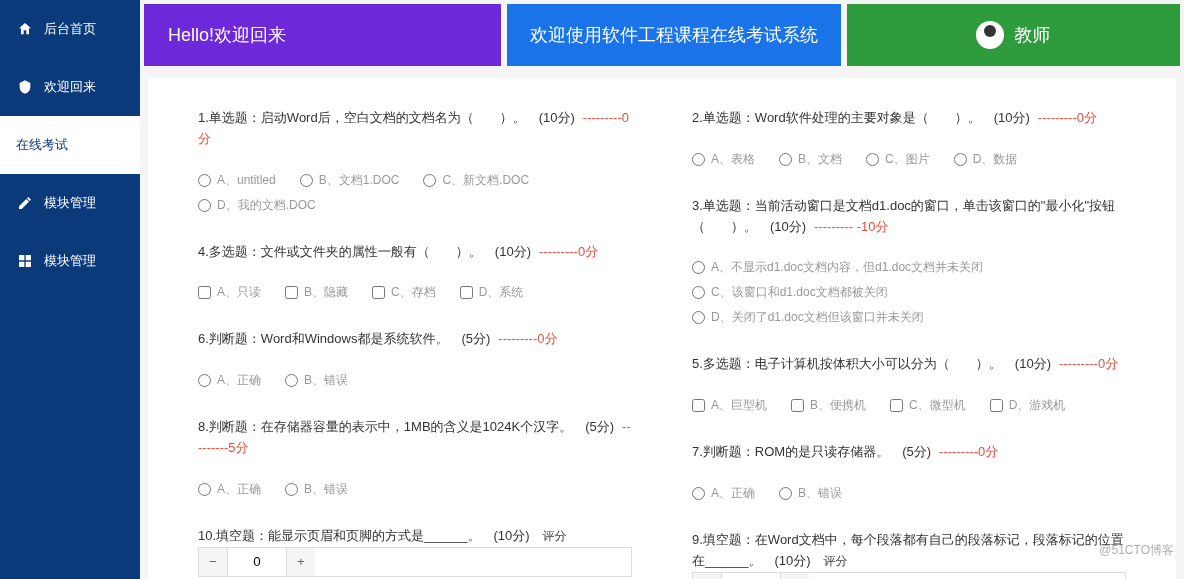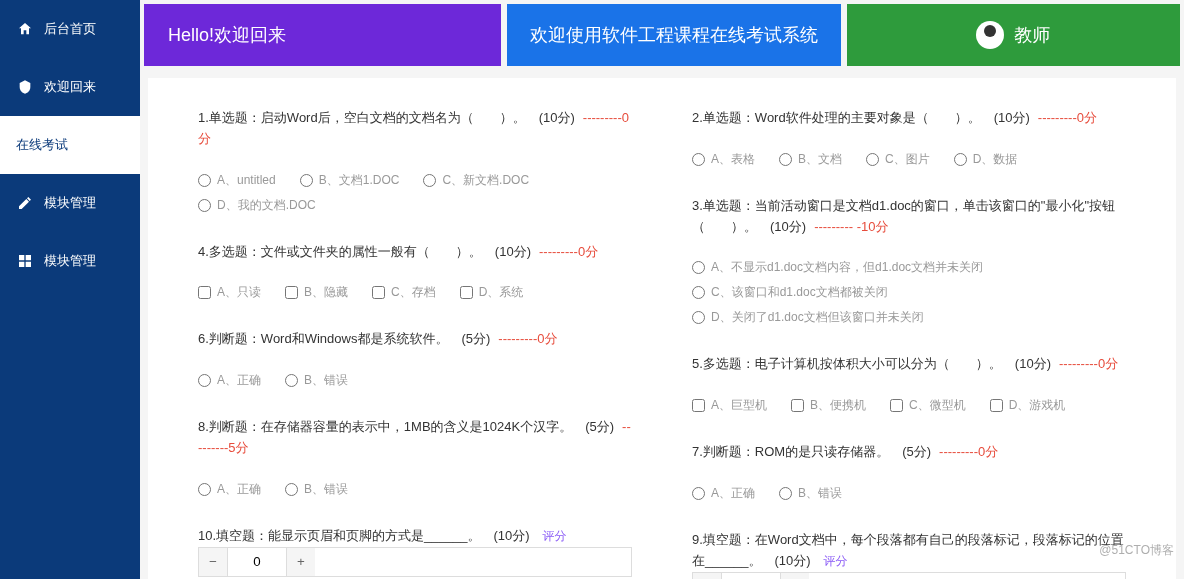--- a/index.html
+++ b/index.html
@@ -18,21 +18,21 @@
 .avatar::after{content:"";position:absolute;top:4px;left:8px;width:12px;height:12px;border-radius:50%;background:#333}
 .content{background:#fff;margin:8px;padding:30px 50px}
 .cols{display:flex;gap:60px}
 .col{flex:1}
 .q{margin-bottom:28px}
 .q-title{font-size:13px;color:#333;margin-bottom:10px;line-height:1.6}
 .score{color:#e74c3c;margin-left:8px}
 .opts{display:flex;flex-wrap:wrap;gap:8px 24px;margin-top:22px}
 .opt{display:flex;align-items:center;color:#999;font-size:12px}
 .opt input{margin-right:6px}
-.fill-label{font-size:12px;color:#8b5cf6}
+.fill-label{font-size:12px;color:#404040}
 .stepper{display:flex;align-items:center;border:1px solid #ddd}
 .stepper button{width:28px;height:28px;border:none;background:#f5f5f5;cursor:pointer;color:#666}
 .stepper input{width:60px;height:28px;border:none;border-left:1px solid #ddd;border-right:1px solid #ddd;text-align:center}
 .textarea{width:100%;height:40px;border:1px solid #ddd;padding:6px;margin-top:8px;font-size:12px;color:#999;resize:none}
 .watermark{position:fixed;right:10px;bottom:20px;color:rgba(120,120,120,.6);font-size:12px}
 svg{width:16px;height:16px;fill:currentColor}
 </style>
 </head>
 <body>
 

